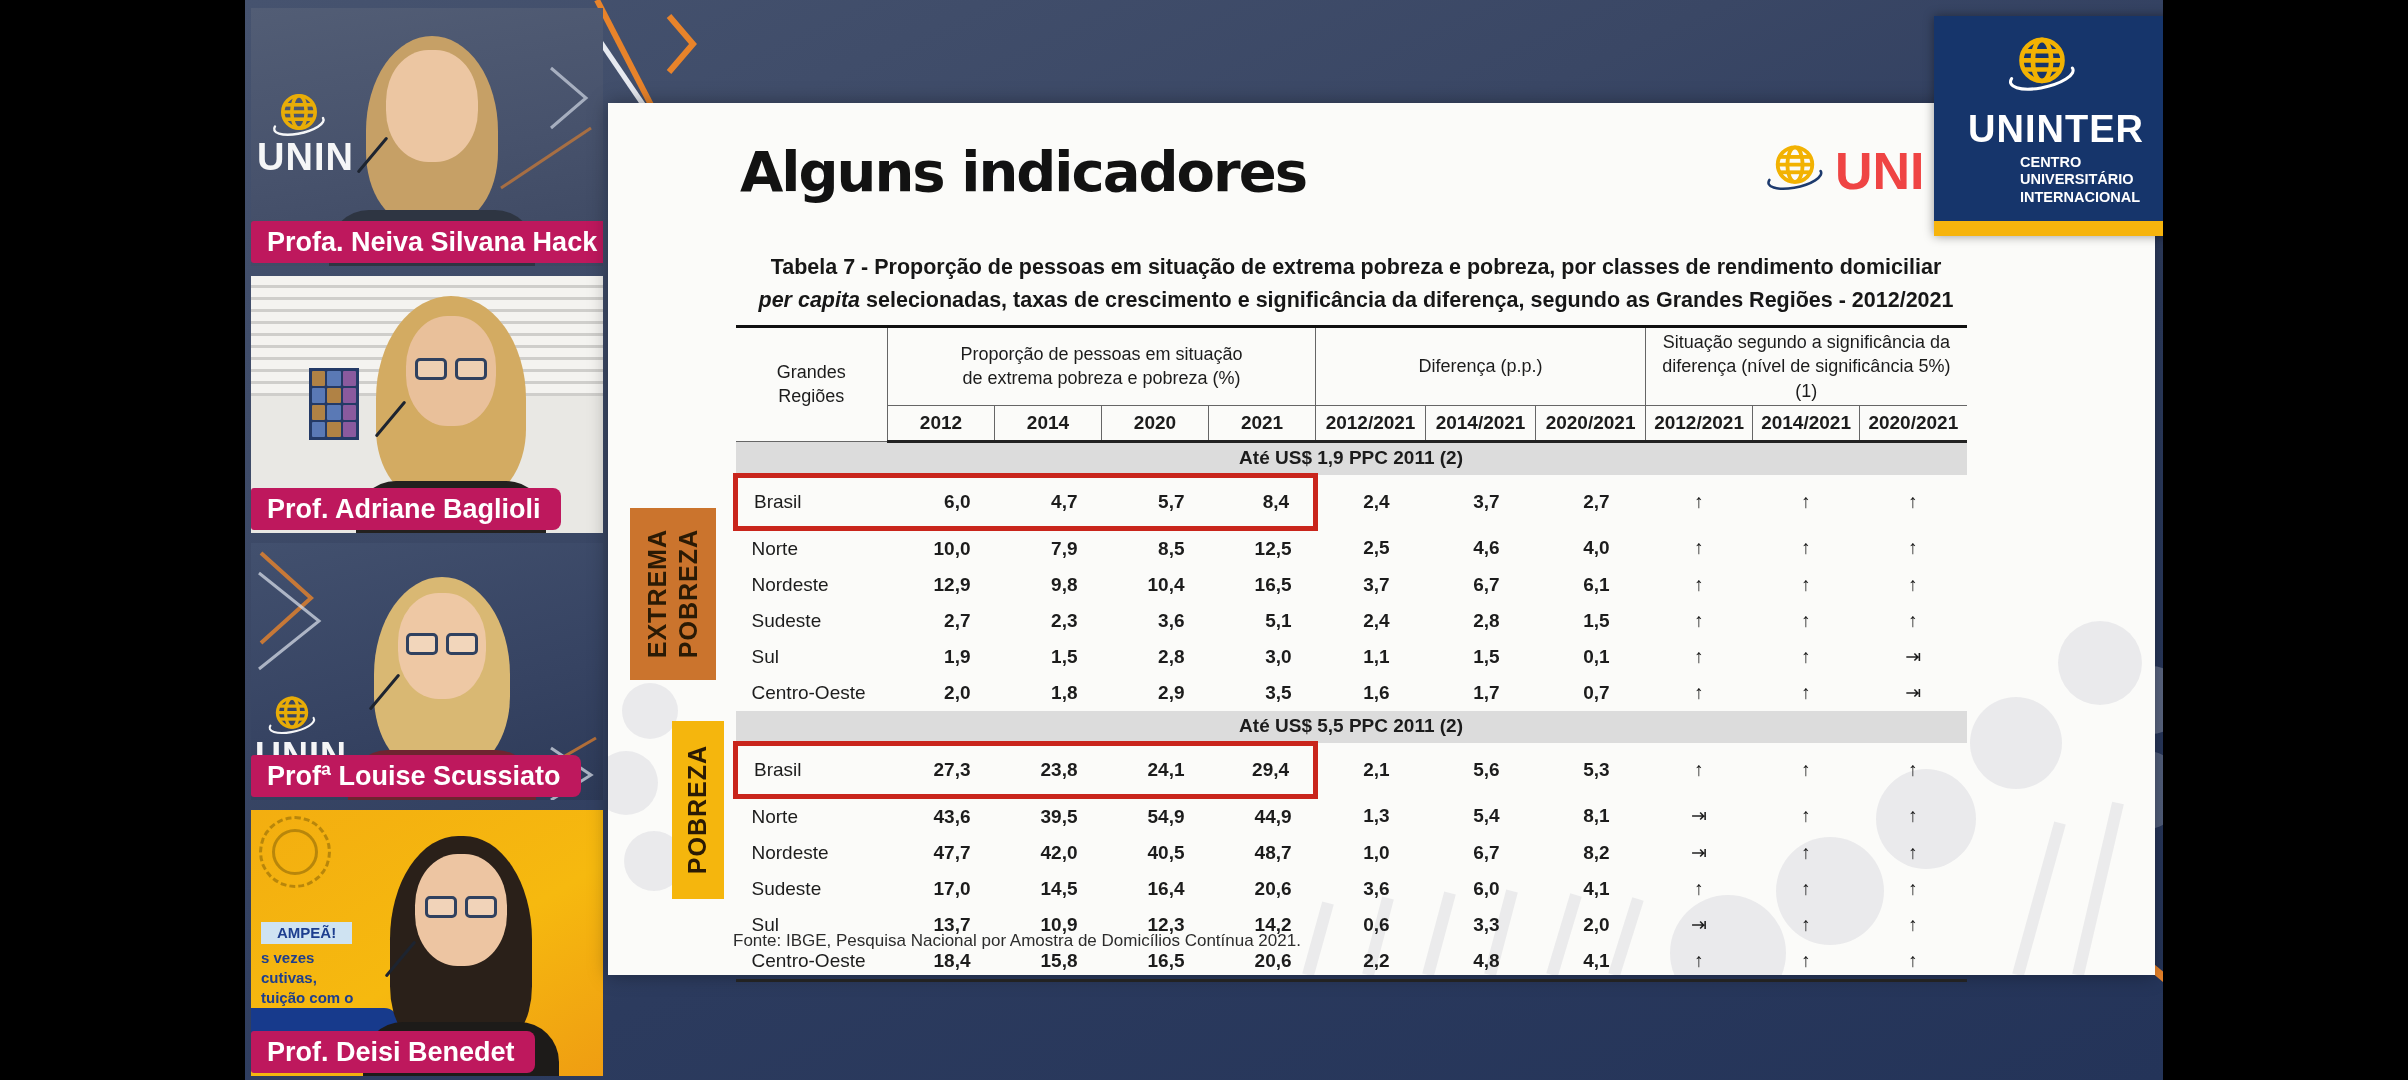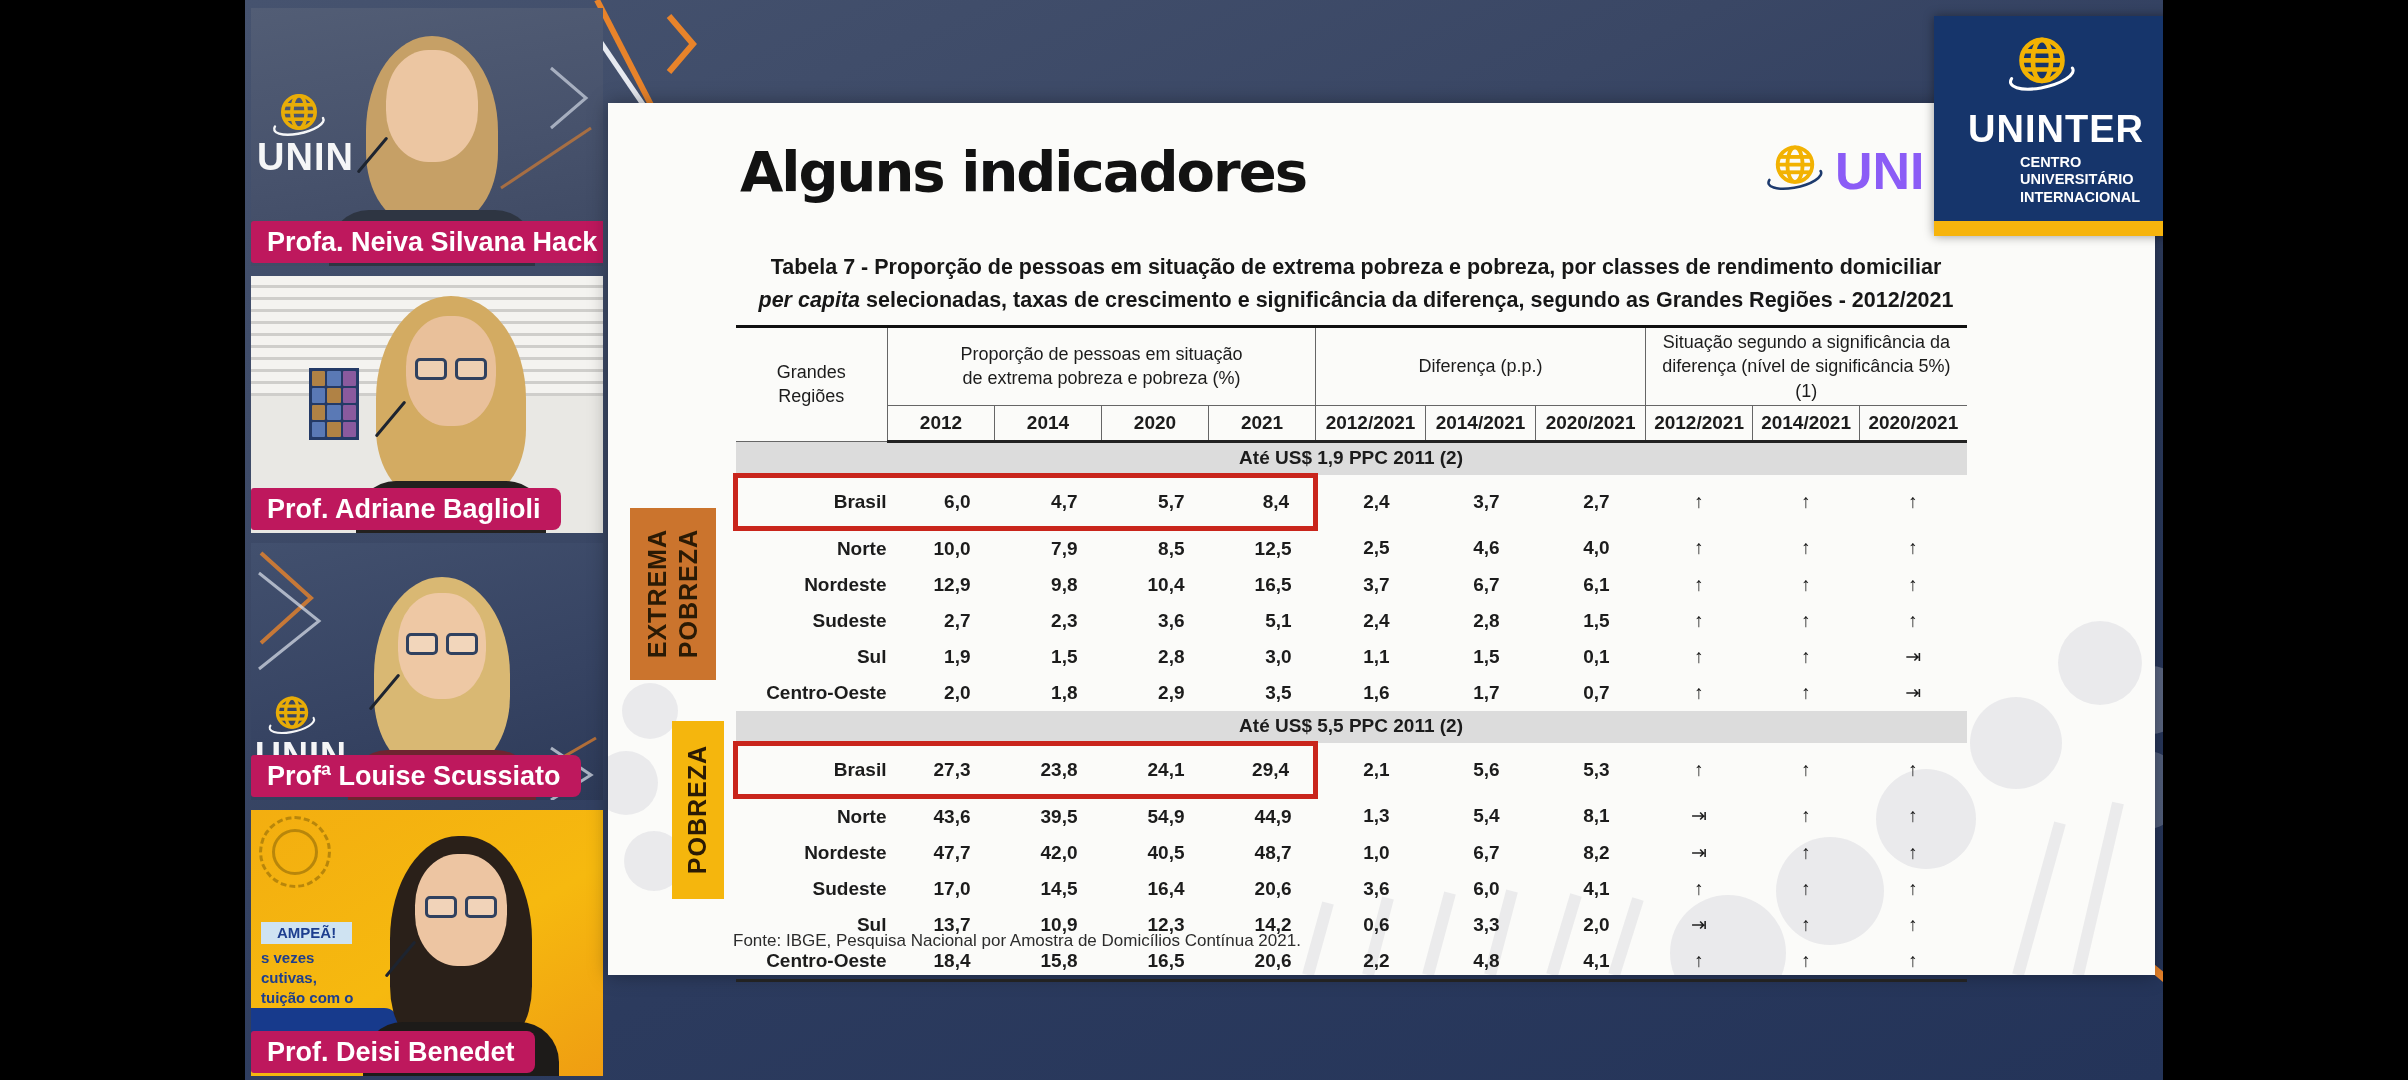--- a/index.html
+++ b/index.html
@@ -56,38 +56,38 @@
   .promo .badge{display:inline-block;background:#cfe3f2;padding:1px 16px;margin-bottom:4px;color:#1d3e8f;}
   .ribbon{position:absolute;left:0;top:198px;width:148px;height:30px;background:#173a8c;border-radius:0 16px 16px 0;}
 
   
   .slide{position:absolute;left:363px;top:103px;width:1547px;height:872px;background:#fbfbf9;
          box-shadow:0 0 18px rgba(0,0,0,.35);}
   .slide-title{position:absolute;left:132px;top:24px;font-family:"DejaVu Sans",sans-serif;
                font-size:56px;font-weight:900;letter-spacing:-2px;color:#121212;margin-top:12px;}
   .slide-partial-logo{position:absolute;left:1155px;top:22px;width:172px;height:92px;overflow:hidden;
                       display:flex;align-items:center;gap:8px;}
-  .slide-partial-logo .wordmark{color:#8b5cf6;font-weight:900;font-size:52px;letter-spacing:0;}
+  .slide-partial-logo .wordmark{color:#ef4444;font-weight:900;font-size:52px;letter-spacing:0;}
 
   .caption{position:absolute;left:118px;top:148px;width:1260px;text-align:center;
            font-size:21.5px;font-weight:700;color:#171717;line-height:1.55;}
 
   .table-wrap{position:absolute;left:125px;top:222px;width:1231px;}
   table.ind{border-collapse:collapse;table-layout:fixed;width:1231px;
             border-top:3px solid #111;border-bottom:3px solid #222;color:#1c1c1c;}
   table.ind th{border:1px solid #666;font-weight:400;font-size:18px;line-height:1.35;padding:2px 4px;}
   table.ind thead tr:first-child th{height:64px;}
   table.ind thead tr.years th{font-weight:700;font-size:19px;height:30px;border-bottom:3px solid #222;}
   table.ind th:first-child{border-left:none;}
   table.ind th:last-child{border-right:none;}
   table.ind td{border:none;font-size:19px;}
   tr.band td{background:#dcdcdc;font-weight:700;text-align:center;height:28px;}
   tr.row-brasil td{height:46px;}
   tr.row-data td{height:34px;}
-  td.region{text-align:right;padding-left:16px;font-weight:700;}
+  td.region{text-align:left;padding-left:16px;font-weight:400;}
   td.val{text-align:right;padding-right:24px;font-weight:700;}
   td.diff{text-align:right;padding-right:36px;font-weight:700;}
   td.sig{text-align:center;font-size:27px;font-weight:400;}
   .hlc{border-top:5px solid #c9251c !important;border-bottom:5px solid #c9251c !important;}
   .hlc-first{border-left:5px solid #c9251c !important;}
   .hlc-last{border-right:5px solid #c9251c !important;}
 
   .side-label{position:absolute;display:flex;align-items:center;justify-content:center;
               color:#2a1a05;font-weight:700;}
   .side-label .vtxt{writing-mode:vertical-rl;transform:rotate(180deg);letter-spacing:1px;

